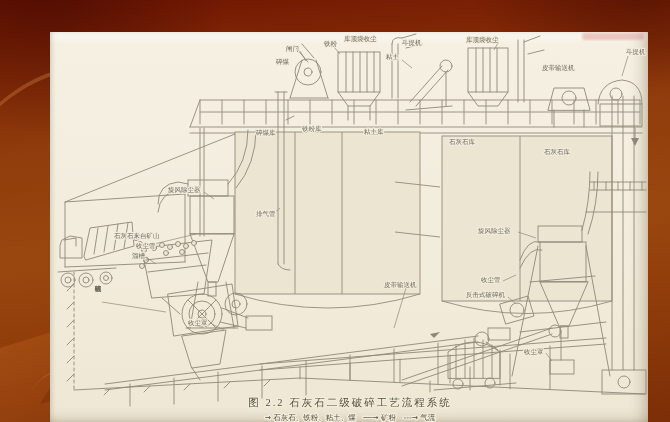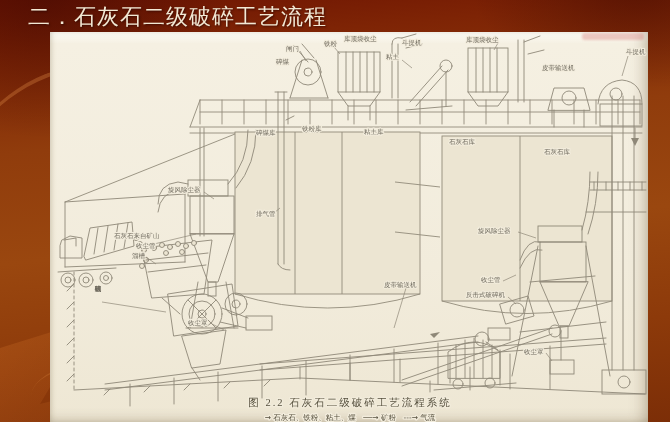--- a/index.html
+++ b/index.html
@@ -24,21 +24,20 @@
 </head>
 <body>
 
 <div class="slide">
   <div class="decor leaf1"></div>
   <div class="decor leaf2"></div>
   <div class="decor leaf3"></div>
   <div class="decor leaf4"></div>
   <div class="decor leaf5"></div>
 
-  <div class="title">二．石灰石二级破碎工艺流程</div>
 
   <div class="paper">
     <div class="artifact"></div>
 
     <svg width="598" height="390" viewBox="0 0 598 390">
 
       <g stroke="#928b7a" stroke-width="0.9" fill="none" stroke-linecap="round">
         <path d="M150,68H590 M150,80H590 M140,95H592 M140,101H592 M140,95 L150,68"></path>
         <path d="M150,68V92M172,68V92M194,68V92M216,68V92M238,68V92M260,68V92M282,68V92M304,68V92M326,68V92M348,68V92M370,68V92M392,68V92M414,68V92M436,68V92M458,68V92M480,68V92M502,68V92M524,68V92M546,68V92M568,68V92M590,68V92"></path>
       </g>

